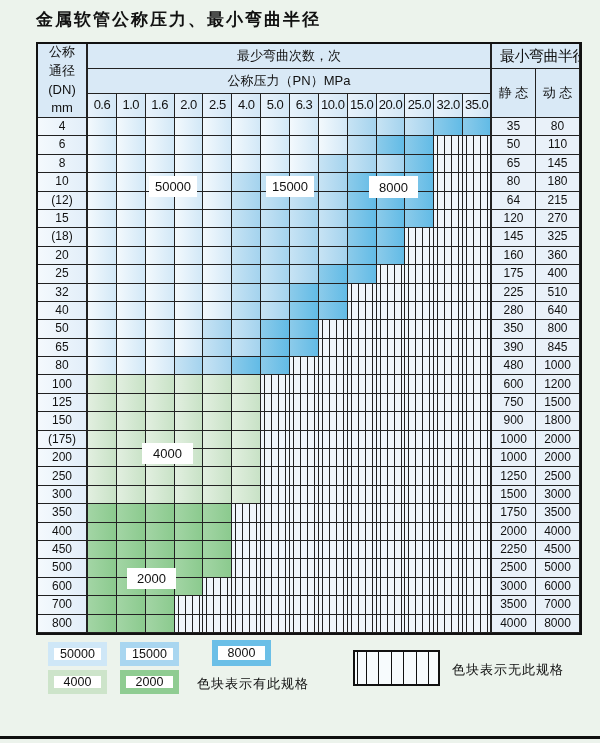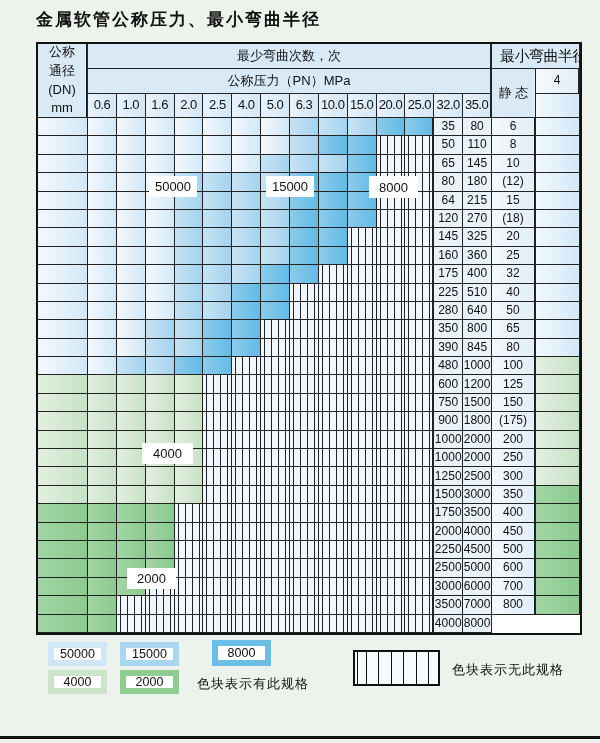--- a/index.html
+++ b/index.html
@@ -108,20 +108,21 @@
     <div class="cell hbg h-dn bR2">
       <span>公称</span>
       <span>通径</span>
       <span>(DN)</span>
       <span>mm</span>
     </div>
     <div class="cell hbg h-cycles bR2">最少弯曲次数，次</div>
     <div class="cell hbg h-radius">最小弯曲半径</div>
     <div class="cell hbg h-pn bR2">公称压力（PN）MPa</div>
     <div class="cell hbg h-static">静 态</div>
+    <div class="cell hbg h-dynamic">动 态</div>
 
   <div class="cell pnv" style="grid-area: 3 / 2;">0.6</div>
       <div class="cell pnv" style="grid-area: 3 / 3;">1.0</div>
       <div class="cell pnv" style="grid-area: 3 / 4;">1.6</div>
       <div class="cell pnv" style="grid-area: 3 / 5;">2.0</div>
       <div class="cell pnv" style="grid-area: 3 / 6;">2.5</div>
       <div class="cell pnv" style="grid-area: 3 / 7;">4.0</div>
       <div class="cell pnv" style="grid-area: 3 / 8;">5.0</div>
       <div class="cell pnv" style="grid-area: 3 / 9;">6.3</div>
       <div class="cell pnv" style="grid-area: 3 / 10;">10.0</div>

